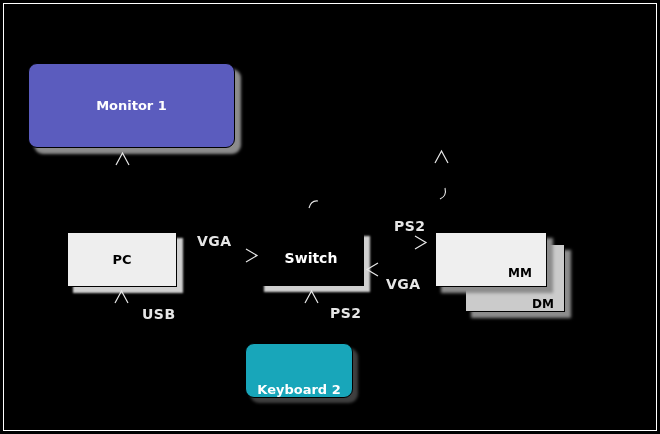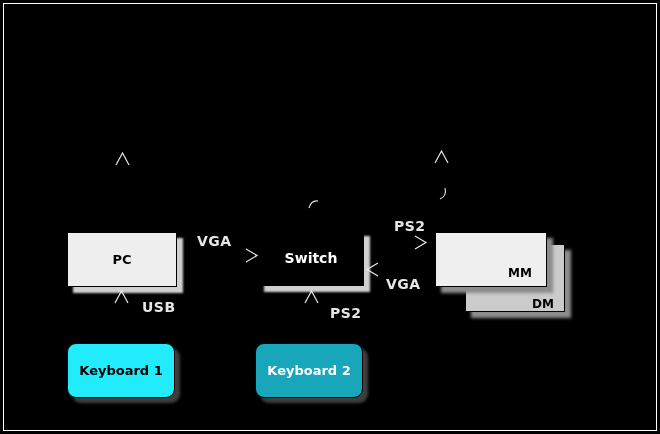--- a/index.html
+++ b/index.html
@@ -19,32 +19,32 @@
   .sh-dim   { box-shadow:5px 5px 3px #3f3f3f; }
   .node-label { pointer-events:none; }
 
   #monitor1 { left:28px;  top:63px;  width:207px; height:85px; }
   #monitor2 { left:346px; top:63px;  width:207px; height:85px; }
   #pc       { left:67px;  top:232px; width:110px; height:55px; }
   #switch   { left:258px; top:230px; width:106px; height:56px; border:none; font-size:14px; }
   #mm       { left:435px; top:232px; width:112px; height:55px; z-index:3; }
   #dm       { left:465px; top:244px; width:100px; height:68px; z-index:2; }
   #keyboard1{ left:67px;  top:343px; width:108px; height:55px; }
-  #keyboard2{ left:255px; top:343px; width:108px; height:55px; }
+  #keyboard2{ left:245px; top:343px; width:108px; height:55px;align-items:flex-end; }
 
   .corner-label { position:absolute; font-size:12px; font-weight:bold; }
   #mm .corner-label { right:14px; bottom:6px; }
   #dm .corner-label { right:10px; bottom:0; }
 
   .edge-label {
     position:absolute; font-size:14px; font-weight:bold; color:#e6e6e6;
     letter-spacing:0.5px; z-index:4;
   }
   #lbl-vga-pc     { left:197px; top:233px; }
-  #lbl-usb        { left:142px; top:299px; }
+  #lbl-usb        { left:142px; top:306px; }
   #lbl-ps2-bottom { left:330px; top:305px; }
   #lbl-ps2-right  { left:394px; top:218px; }
   #lbl-vga-right  { left:386px; top:276px; }
 
   .arrow { position:absolute; z-index:4; }
   #arr-up-monitor1 { left:114px; top:151px; }
   #arr-up-monitor2 { left:433px; top:149px; }
   #hook-monitor2   { left:436px; top:185px; }
   #curve-switch    { left:306px; top:197px; }
   #arr-right-pc    { left:243px; top:247px; }
@@ -53,41 +53,41 @@
   #arr-up-pc       { left:113px; top:289px; }
   #arr-up-switch   { left:303px; top:289px; }
   .arrow svg { display:block; }
 </style>
 </head>
 <body>
 
 <div class="stage">
   <div class="frame"></div>
 
+  <div id="monitor1" class="node rounded sh-gray" style="background-color: rgb(91, 92, 190); color: rgb(255, 255, 255);">
+    <span class="node-label">Monitor 1</span>
+  </div>
 
 
   <div id="switch" class="node sh-light" style="background-color: rgb(0, 0, 0); color: rgb(255, 255, 255);">
     <span class="node-label">Switch</span>
   </div>
 
   <div id="pc" class="node sh-light" style="background-color: rgb(238, 238, 238); color: rgb(0, 0, 0);">
     <span class="node-label">PC</span>
   </div>
 
   <div id="dm" class="node sh-gray" style="background-color: rgb(203, 203, 203); color: rgb(0, 0, 0);">
     <span class="corner-label">DM</span>
   </div>
 
   <div id="mm" class="node sh-gray" style="background-color: rgb(239, 239, 239); color: rgb(0, 0, 0);">
     <span class="corner-label">MM</span>
   </div>
 
-  <div id="keyboard1" class="node rounded sh-dim" style="background-color: rgb(34, 236, 252); color: rgb(0, 0, 0);">
-    <span class="node-label">Keyboard 1</span>
-  </div>
 
   <div id="keyboard2" class="node rounded sh-dim" style="background-color: rgb(24, 166, 186); color: rgb(255, 255, 255);">
     <span class="node-label">Keyboard 2</span>
   </div>
 
   <span id="lbl-vga-pc" class="edge-label">VGA</span>
   <span id="lbl-usb" class="edge-label">USB</span>
   <span id="lbl-ps2-bottom" class="edge-label">PS2</span>
   <span id="lbl-ps2-right" class="edge-label">PS2</span>
   <span id="lbl-vga-right" class="edge-label">VGA</span>

